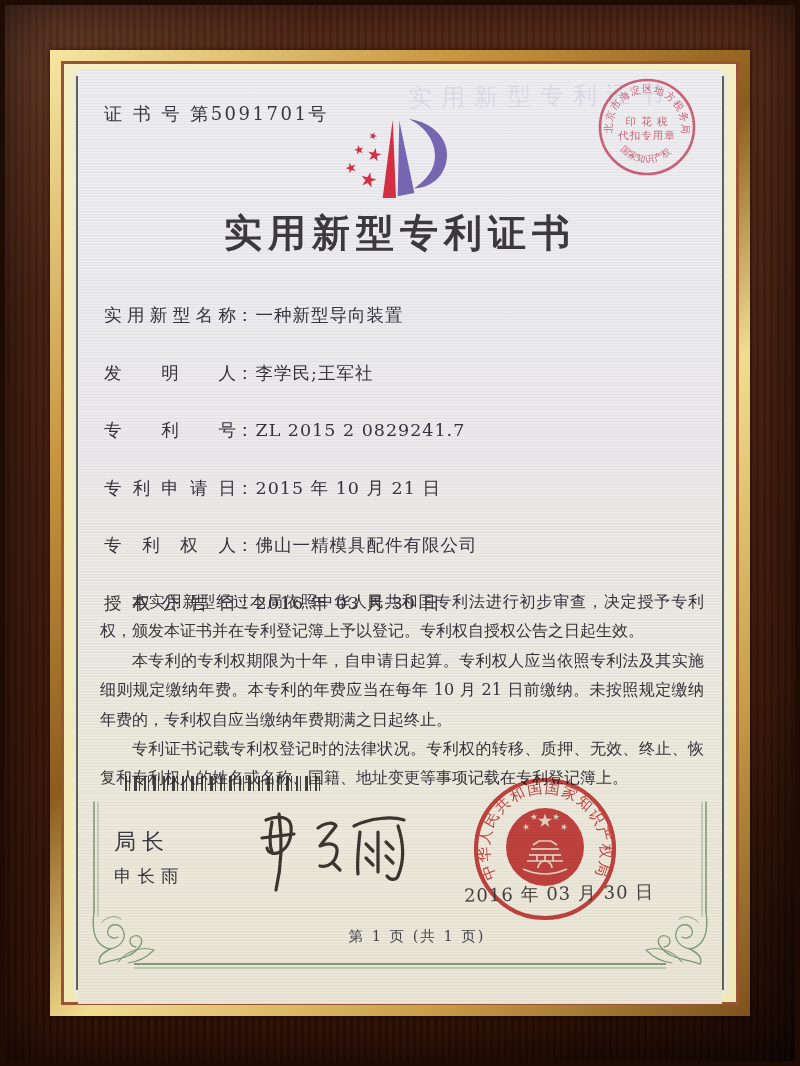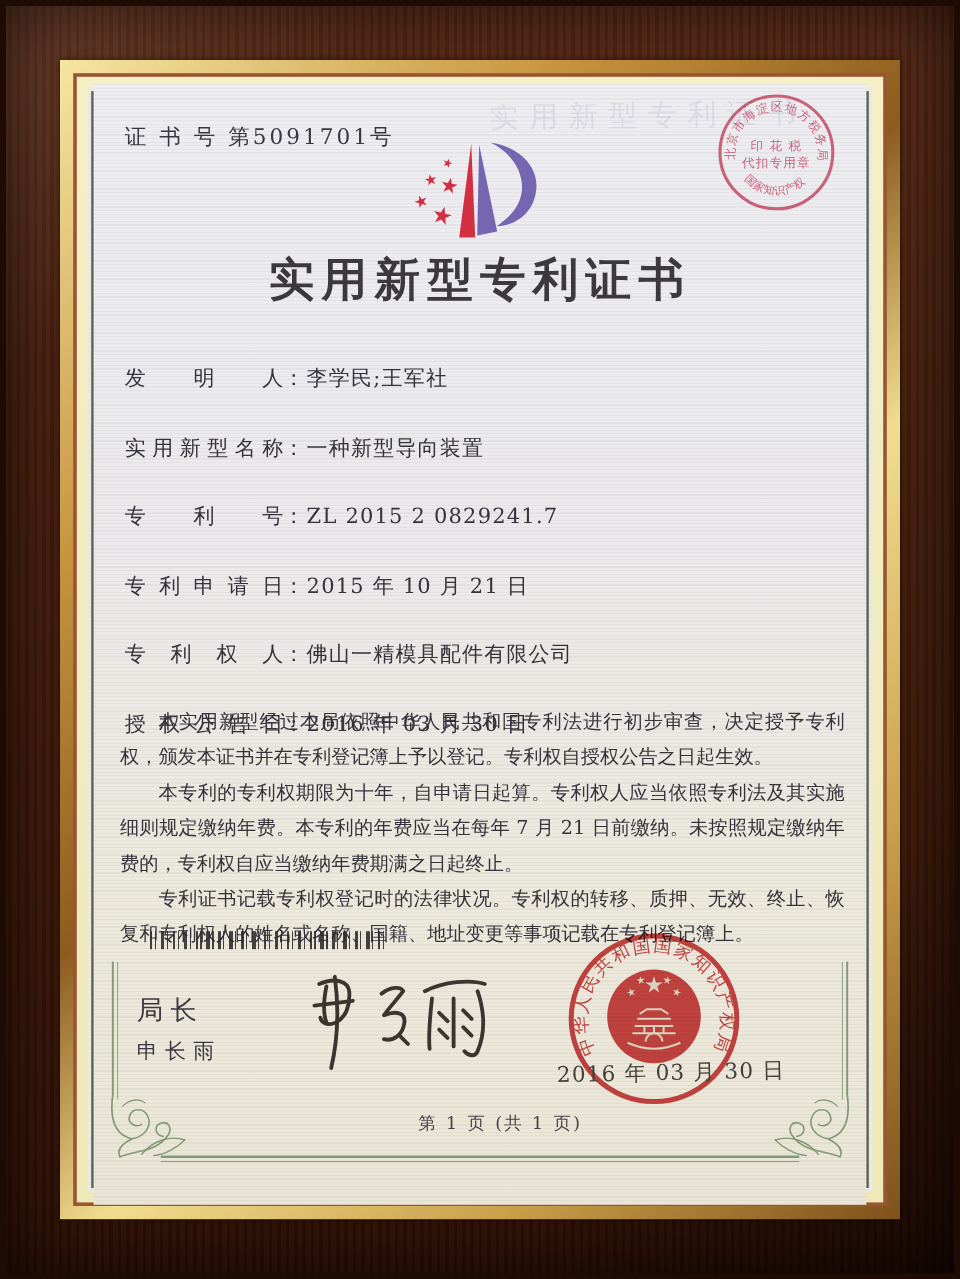--- a/index.html
+++ b/index.html
@@ -130,42 +130,42 @@
       <textPath href="#ts-bot">国家知识产权局</textPath>
     </text>
     <text x="55" y="53" text-anchor="middle" font-size="10.5" fill="#d4516b" letter-spacing="1" font-family="'DejaVu Serif',serif">印 花 税</text>
     <text x="55" y="67" text-anchor="middle" font-size="10.5" fill="#d4516b" letter-spacing="1" font-family="'DejaVu Serif',serif">代扣专用章</text>
   </svg>
 
   <div class="cert-title">实用新型专利证书</div>
 
   <div class="fields">
     <div class="field-row">
+      <span class="f-label">实用新型名称</span><span class="f-colon">：</span><span class="f-value">一种新型导向装置</span>
+    </div>
+    <div class="field-row">
       <span class="f-label">发明人</span><span class="f-colon">：</span><span class="f-value">李学民;王军社</span>
-    </div>
-    <div class="field-row">
-      <span class="f-label">实用新型名称</span><span class="f-colon">：</span><span class="f-value">一种新型导向装置</span>
     </div>
     <div class="field-row">
       <span class="f-label">专利号</span><span class="f-colon">：</span><span class="f-value">ZL 2015 2 0829241.7</span>
     </div>
     <div class="field-row">
       <span class="f-label">专利申请日</span><span class="f-colon">：</span><span class="f-value">2015 年 10 月 21 日</span>
     </div>
     <div class="field-row">
       <span class="f-label">专利权人</span><span class="f-colon">：</span><span class="f-value">佛山一精模具配件有限公司</span>
     </div>
     <div class="field-row">
       <span class="f-label">授权公告日</span><span class="f-colon">：</span><span class="f-value">2016 年 03 月 30 日</span>
     </div>
   </div>
 
   <div class="body-text">
     <p>本实用新型经过本局依照中华人民共和国专利法进行初步审查，决定授予专利权，颁发本证书并在专利登记簿上予以登记。专利权自授权公告之日起生效。</p>
-    <p>本专利的专利权期限为十年，自申请日起算。专利权人应当依照专利法及其实施细则规定缴纳年费。本专利的年费应当在每年 7 月 21 日前缴纳。未按照规定缴纳年费的，专利权自应当缴纳年费期满之日起终止。</p>
+    <p>本专利的专利权期限为十年，自申请日起算。专利权人应当依照专利法及其实施细则规定缴纳年费。本专利的年费应当在每年 10 月 21 日前缴纳。未按照规定缴纳年费的，专利权自应当缴纳年费期满之日起终止。</p>
     <p>专利证书记载专利权登记时的法律状况。专利权的转移、质押、无效、终止、恢复和专利权人的姓名或名称、国籍、地址变更等事项记载在专利登记簿上。</p>
   </div>
 
   <div class="barcode"></div>
 
   <svg class="ornament" width="644" height="186" viewBox="0 0 644 186">
     <g id="corner-l" fill="none" stroke="#6e8c64" stroke-linecap="round">
       <path d="M16,8 V118" stroke-width="1.6"></path>
       <path d="M20,8 V122" stroke-width="0.7"></path>
       <path d="M16,118 C13,140 18,152 32,155 C24,159 19,164 22,170" stroke-width="1.4"></path>

